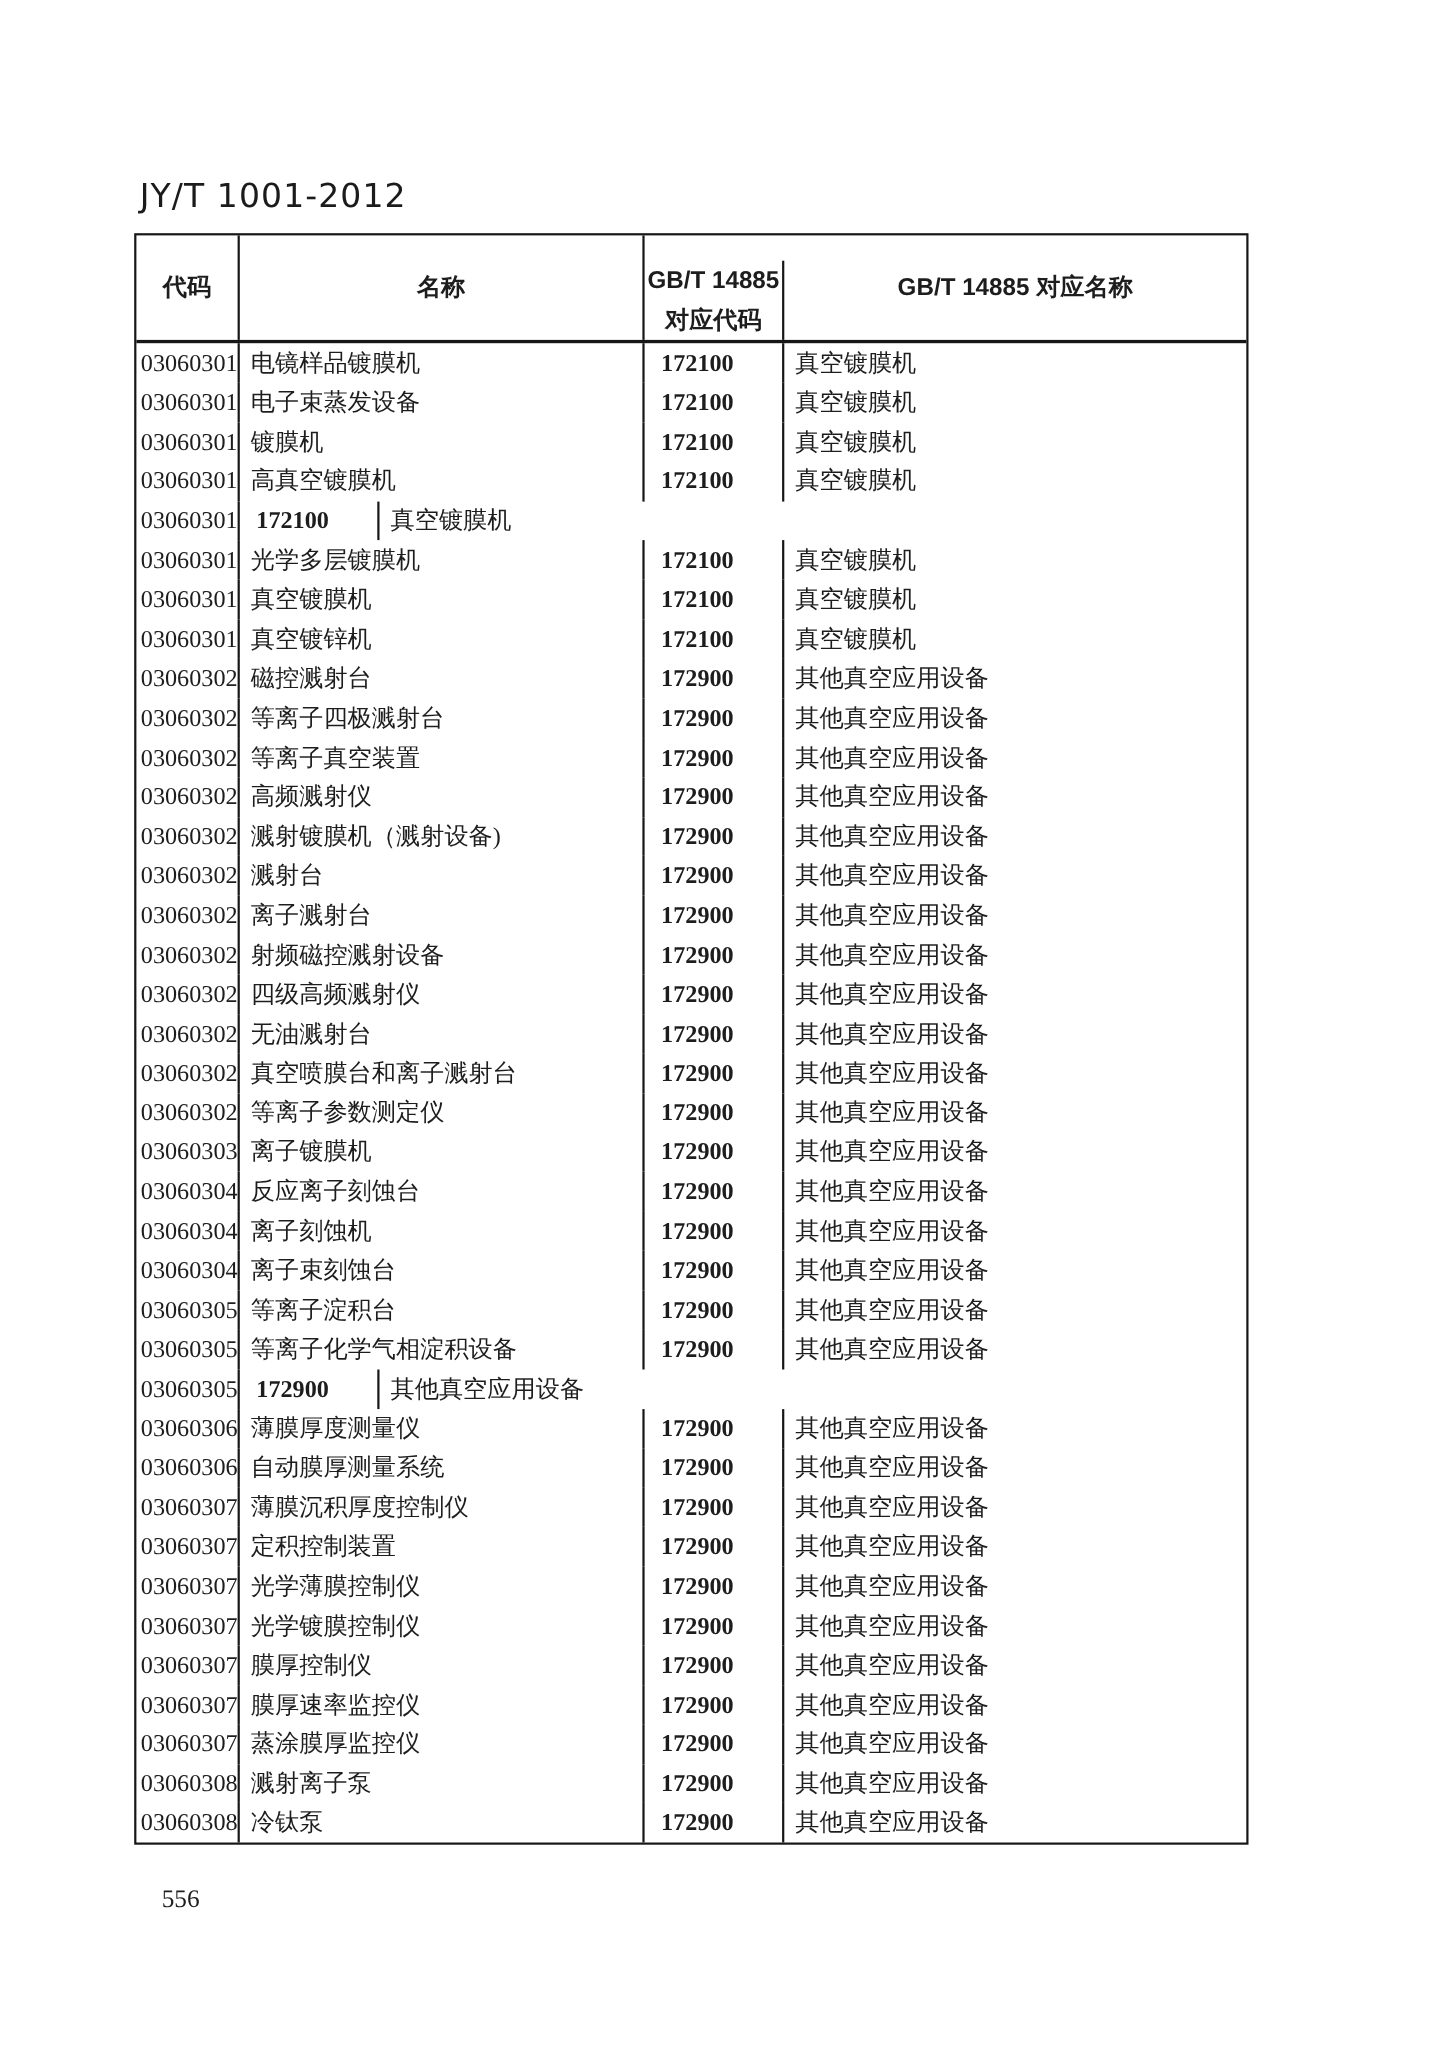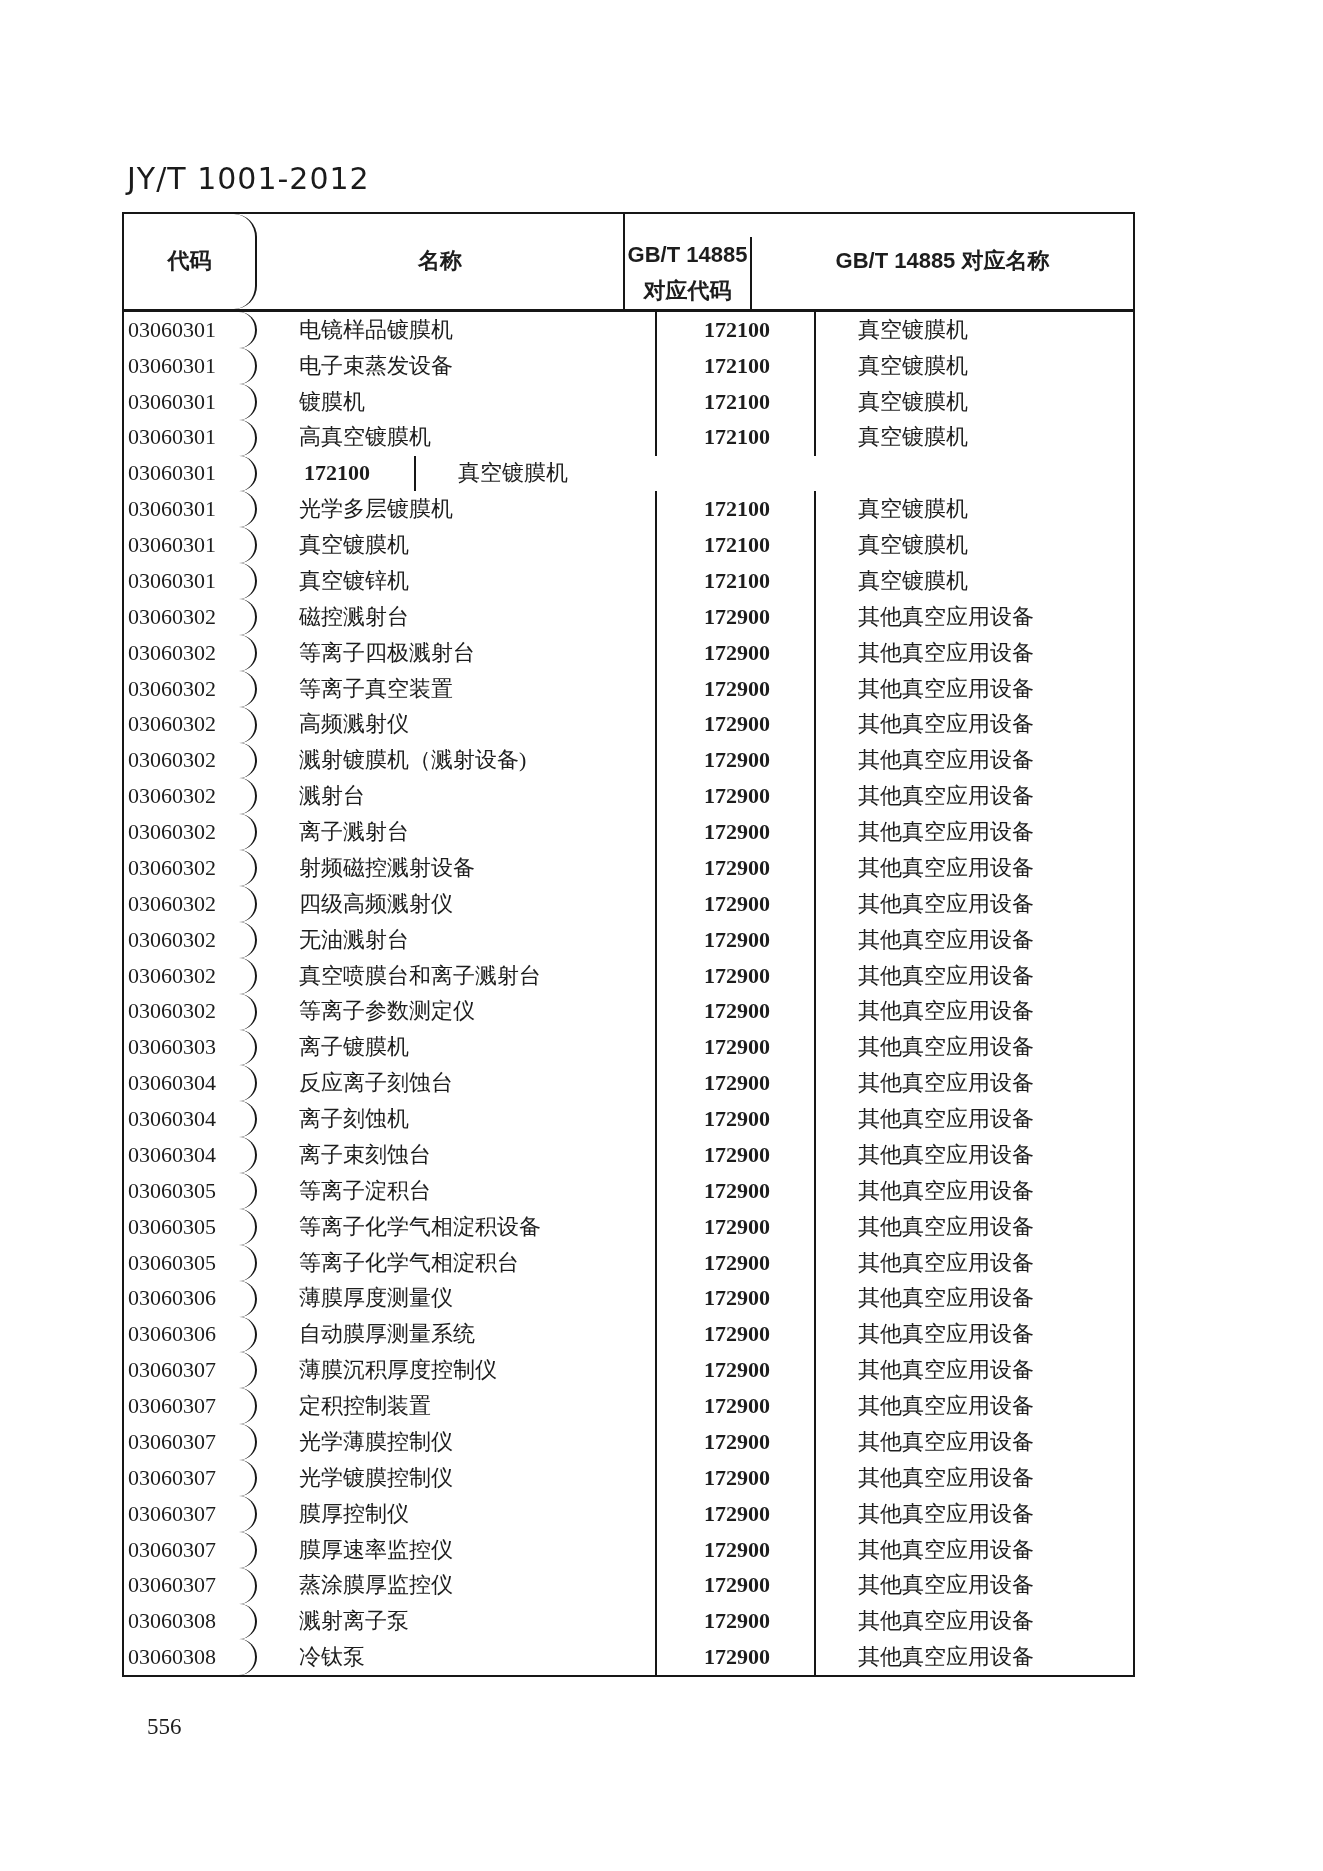--- a/index.html
+++ b/index.html
@@ -32,30 +32,30 @@
   .thead {
     flex: 0 0 75px;
     display: flex;
     border-bottom: 3px solid #161616;
     box-sizing: border-box;
   }
   .tbody {
     flex: 1 1 auto;
     display: flex; flex-direction: column;
   }
-  .row { flex: 1 1 0; display: flex; min-height: 0; gap: 32px; }
+  .row { flex: 1 1 0; display: flex; min-height: 0; }
   .cell {
     box-sizing: border-box;
     display: flex; align-items: center;
     font-size: 22px;
     line-height: 1.1;
     white-space: nowrap;
     overflow: hidden;
   }
-  .c1 { width: 133px; border-right: 2px solid #161616; padding-left: 4px; border-radius: 23px; }
+  .c1 { width: 94px; border-right: 2px solid #161616; padding-left: 4px; }
   .c2 { width: 368px; border-right: 2px solid #161616; padding-left: 10px; }
   .c3 { width: 127px; border-right: 2px solid #161616; padding-left: 15px; font-weight: bold; }
   .c4 { flex: 1 1 auto; padding-left: 10px; }
   .thead .cell {
     font-family: "Liberation Sans", "DejaVu Sans", sans-serif;
     font-weight: bold;
     font-size: 22px;
     justify-content: center;
     text-align: center;
     padding: 0;
@@ -264,21 +264,20 @@
 
   <div class="row">
     <div class="cell c1">03060305</div>
     <div class="cell c2">等离子化学气相淀积设备</div>
     <div class="cell c3">172900</div>
     <div class="cell c4">其他真空应用设备</div>
   </div>
 
   <div class="row">
     <div class="cell c1">03060305</div>
-    <div class="cell c2">等离子化学气相淀积台</div>
     <div class="cell c3">172900</div>
     <div class="cell c4">其他真空应用设备</div>
   </div>
 
   <div class="row">
     <div class="cell c1">03060306</div>
     <div class="cell c2">薄膜厚度测量仪</div>
     <div class="cell c3">172900</div>
     <div class="cell c4">其他真空应用设备</div>
   </div>

